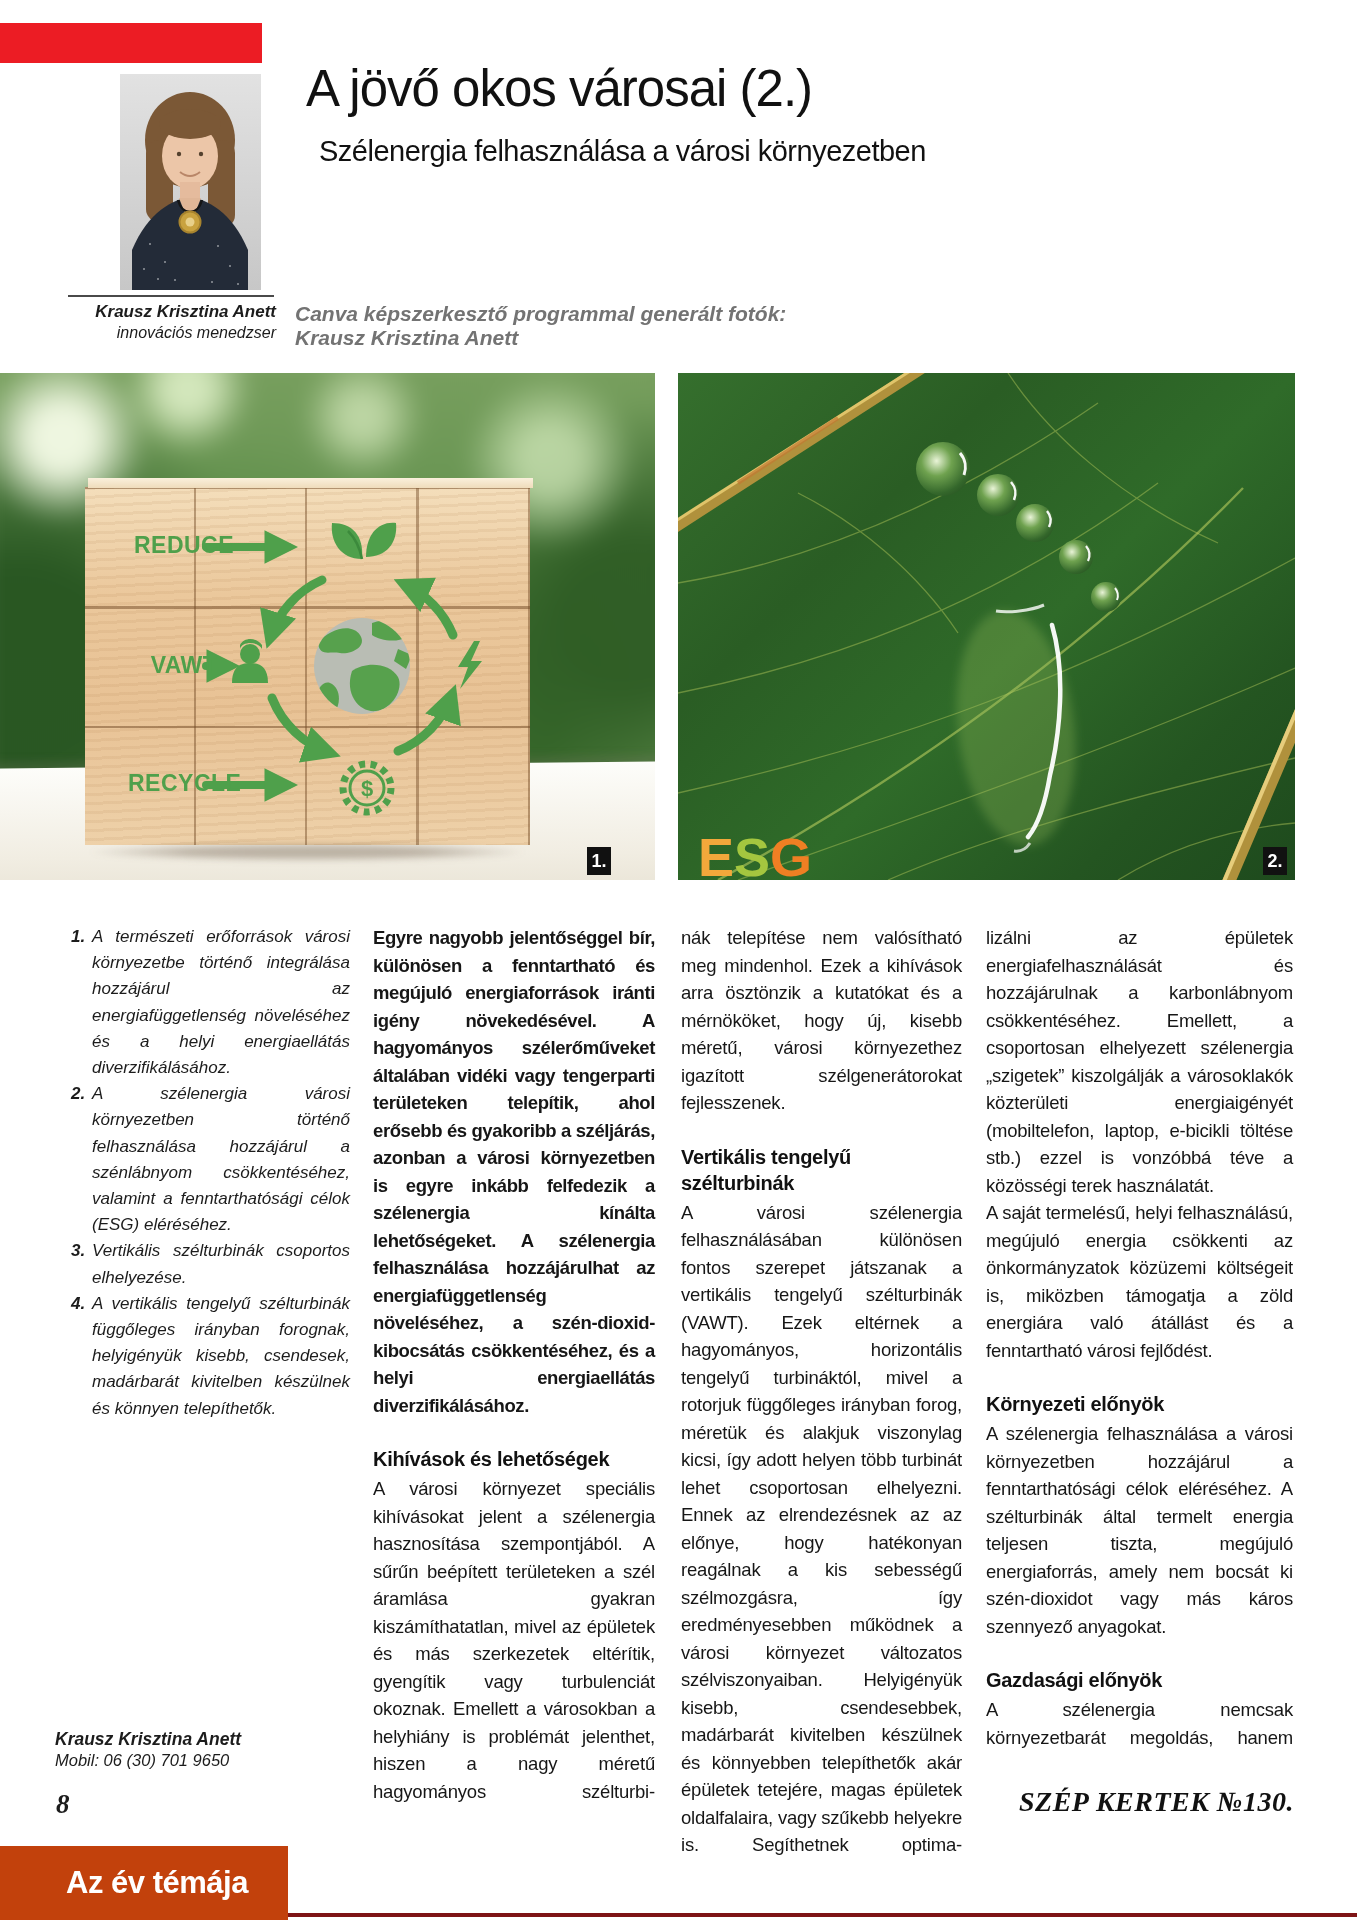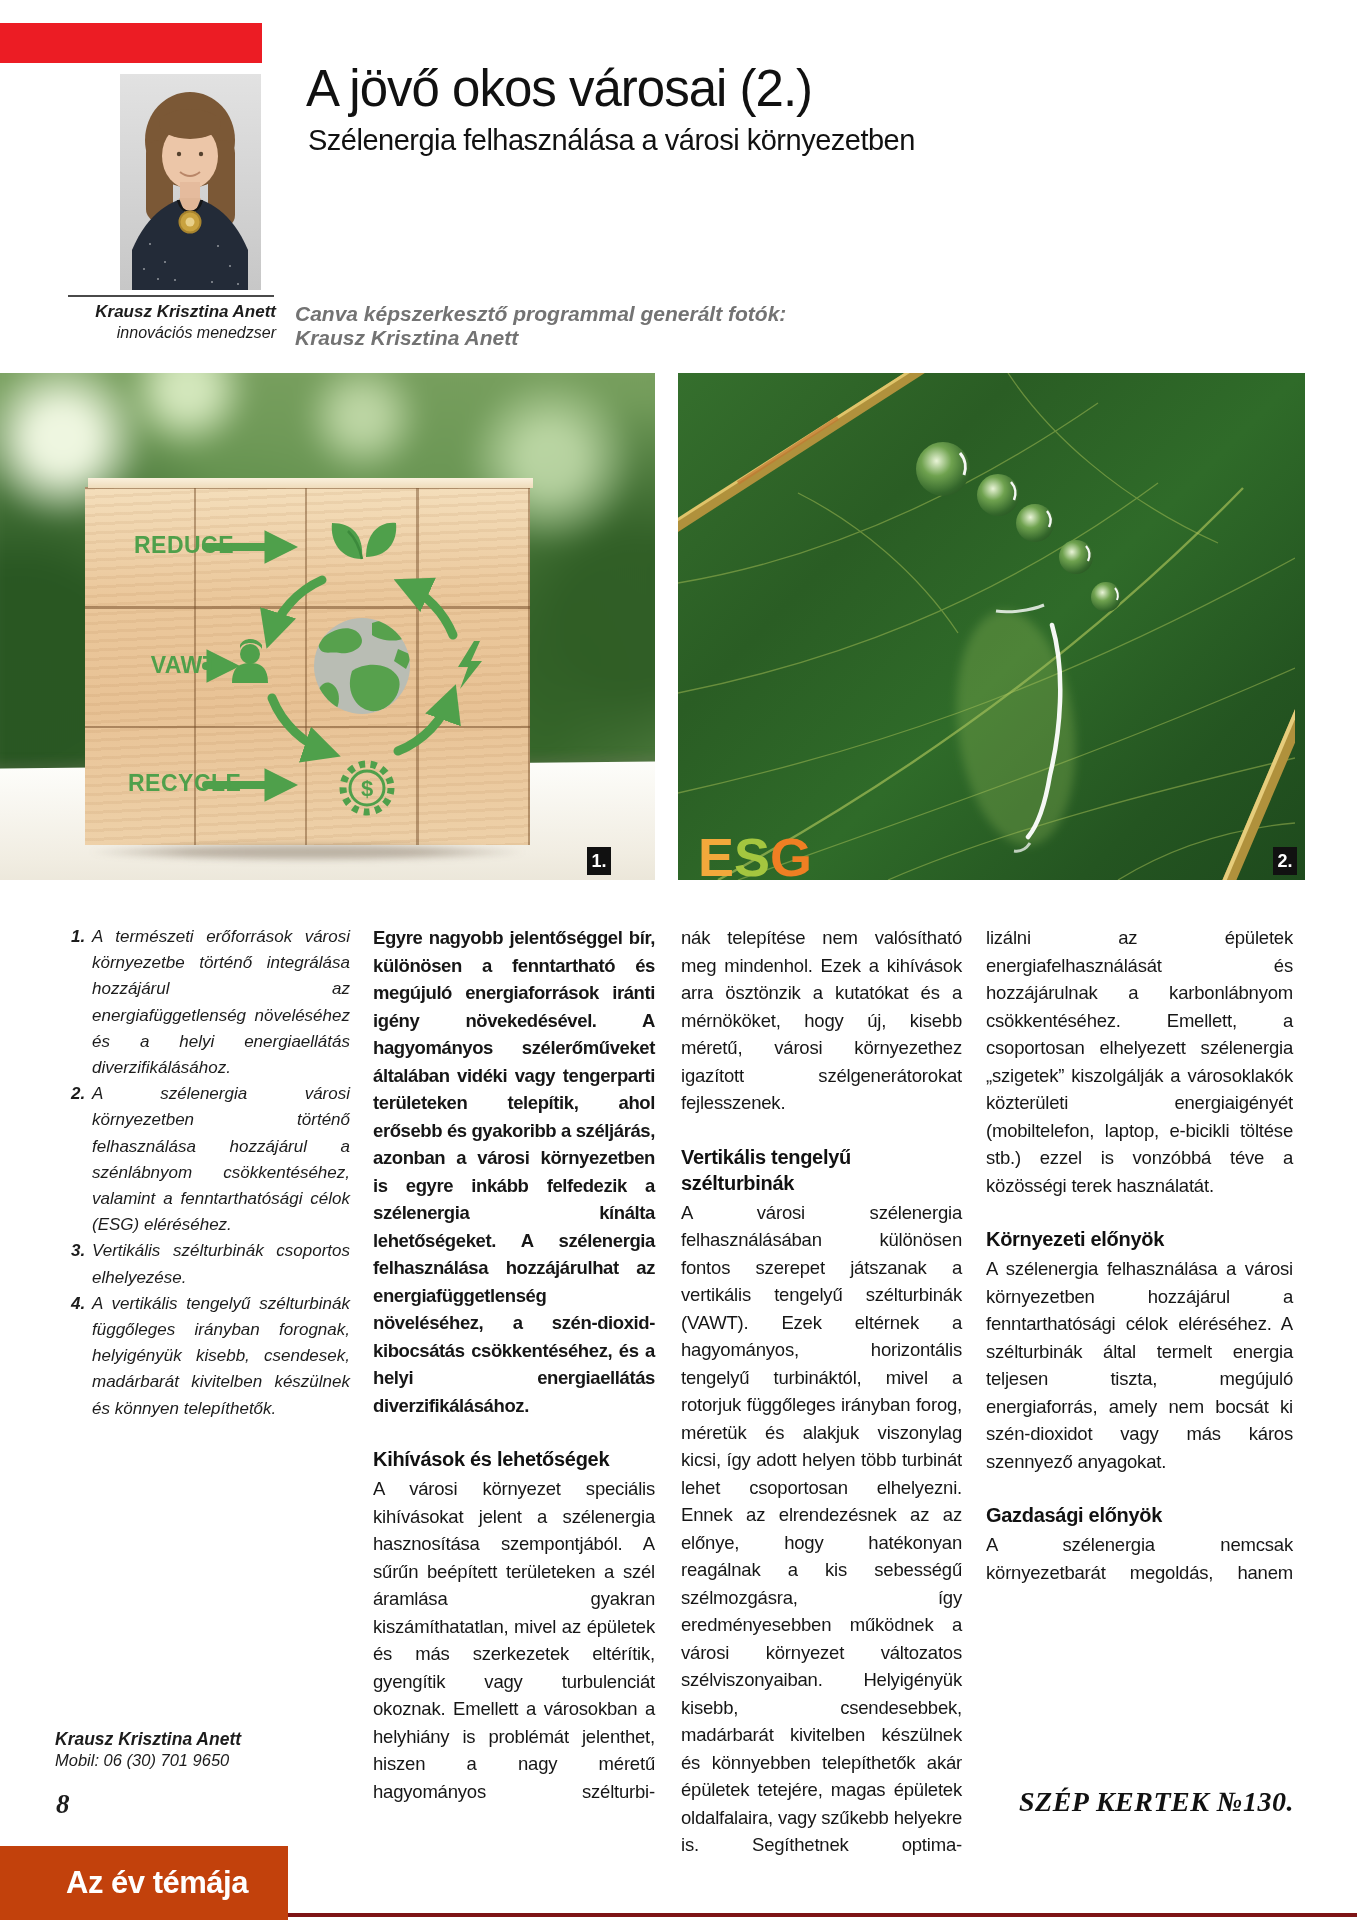--- a/index.html
+++ b/index.html
@@ -14,21 +14,21 @@
   .author-block{left:40px;top:301px;width:236px;text-align:right;font-style:italic;line-height:21px;}
   .author-name{font-weight:bold;font-size:17px;}
   .author-role{font-size:16px;}
   .credit{left:295px;top:302px;width:560px;font-style:italic;font-size:21px;color:#737373;font-weight:bold;}
   .title{left:306px;top:60px;font-size:51px;font-weight:400;letter-spacing:-1px;color:#111;line-height:58px;}
   .subtitle{left:308px;top:124px;font-size:29px;font-weight:400;letter-spacing:-0.5px;color:#111;}
 
   
   .figure{overflow:hidden;background:#dddddd;}
   #fig1{left:0;top:373px;width:655px;height:507px;}
-  #fig2{left:678px;top:373px;width:617px;height:507px;padding-left:10px;}
+  #fig2{left:678px;top:373px;width:617px;height:507px;}
   .fig-badge{position:absolute;background:#111;color:#fff;font-weight:bold;font-size:18px;
              width:24px;height:28px;display:flex;align-items:center;justify-content:center;}
   #fig1 .fig-badge{right:44px;bottom:5px;}
   #fig2 .fig-badge{right:8px;bottom:5px;}
 
   .f1-bg{position:absolute;inset:-22px;filter:blur(11px);
     background:
       radial-gradient(circle at 12% 16%, rgba(246,252,232,.95) 0 4%, rgba(246,252,232,0) 11%),
       radial-gradient(circle at 30% 7%, rgba(228,244,205,.85) 0 3%, rgba(228,244,205,0) 9%),
       radial-gradient(circle at 55% 12%, rgba(220,238,195,.7) 0 3%, rgba(220,238,195,0) 10%),
@@ -145,21 +145,21 @@
   <div class="abs photo-rule"></div>
 
   <div class="abs author-block">
     <div class="author-name">Krausz Krisztina Anett</div>
     <div class="author-role">innovációs menedzser</div>
   </div>
 
   <div class="abs credit">Canva képszerkesztő programmal generált fotók: Krausz Krisztina Anett</div>
 
   <h1 class="abs title" style="margin:0;">A jövő okos városai (2.)</h1>
-  <h2 class="abs subtitle" style="margin:0;">Szélenergia felhasználása a városi környezetben</h2>
+  <h2 class="abs subtitle" style="margin:11px;">Szélenergia felhasználása a városi környezetben</h2>
 
   <div id="fig1" class="abs figure">
     <div class="f1-bg"></div>
     <div class="f1-table"></div>
     <div class="f1-blocks"></div>
 
     <svg class="f1-svg" width="655" height="507" viewBox="0 0 655 507">
       <defs>
         <marker id="arr" viewBox="0 0 10 10" refX="7" refY="5" markerWidth="4.2" markerHeight="4.2" orient="auto-start-reverse">
           <path d="M0 0 L10 5 L0 10 Z" fill="#4fa04b"></path>
@@ -306,20 +306,21 @@
   </div>
 
   <div id="col2" class="bodycol">
     <p>nák telepítése nem valósítható meg mindenhol. Ezek a kihívások arra ösztönzik a kutatókat és a mérnököket, hogy új, kisebb méretű, városi környezethez igazított szélgenerátorokat fejlesszenek.</p>
     <h3>Vertikális tengelyű szélturbinák</h3>
     <p class="cont">A városi szélenergia felhasználásában különösen fontos szerepet játszanak a vertikális tengelyű szélturbinák (VAWT). Ezek eltérnek a hagyományos, horizontális tengelyű turbináktól, mivel a rotorjuk függőleges irányban forog, méretük és alakjuk viszonylag kicsi, így adott helyen több turbinát lehet csoportosan elhelyezni. Ennek az elrendezésnek az az előnye, hogy hatékonyan reagálnak a kis sebességű szélmozgásra, így eredményesebben működnek a városi környezet változatos szélviszonyaiban. Helyigényük kisebb, csendesebbek, madárbarát kivitelben készülnek és könnyebben telepíthetők akár épületek tetejére, magas épületek oldalfalaira, vagy szűkebb helyekre is. Segíthetnek optima-</p>
   </div>
 
   <div id="col3" class="bodycol">
     <p>lizálni az épületek energiafelhasználását és hozzájárulnak a karbonlábnyom csökkentéséhez. Emellett, a csoportosan elhelyezett szélenergia „szigetek” kiszolgálják a városoklakók közterületi energiaigényét (mobiltelefon, laptop, e-bicikli töltése stb.) ezzel is vonzóbbá téve a közösségi terek használatát.</p>
+    <p>A saját termelésű, helyi felhasználású, megújuló energia csökkenti az önkormányzatok közüzemi költségeit is, miközben támogatja a zöld energiára való átállást és a fenntartható városi fejlődést.</p>
     <h3>Környezeti előnyök</h3>
     <p>A szélenergia felhasználása a városi környezetben hozzájárul a fenntarthatósági célok eléréséhez. A szélturbinák által termelt energia teljesen tiszta, megújuló energiaforrás, amely nem bocsát ki szén-dioxidot vagy más káros szennyező anyagokat.</p>
     <h3>Gazdasági előnyök</h3>
     <p class="cont">A szélenergia nemcsak környezetbarát megoldás, hanem</p>
   </div>
 
   <div class="abs contact">
     <div class="c-name">Krausz Krisztina Anett</div>
     <div class="c-mobile">Mobil: 06 (30) 701 9650</div>
   </div>

